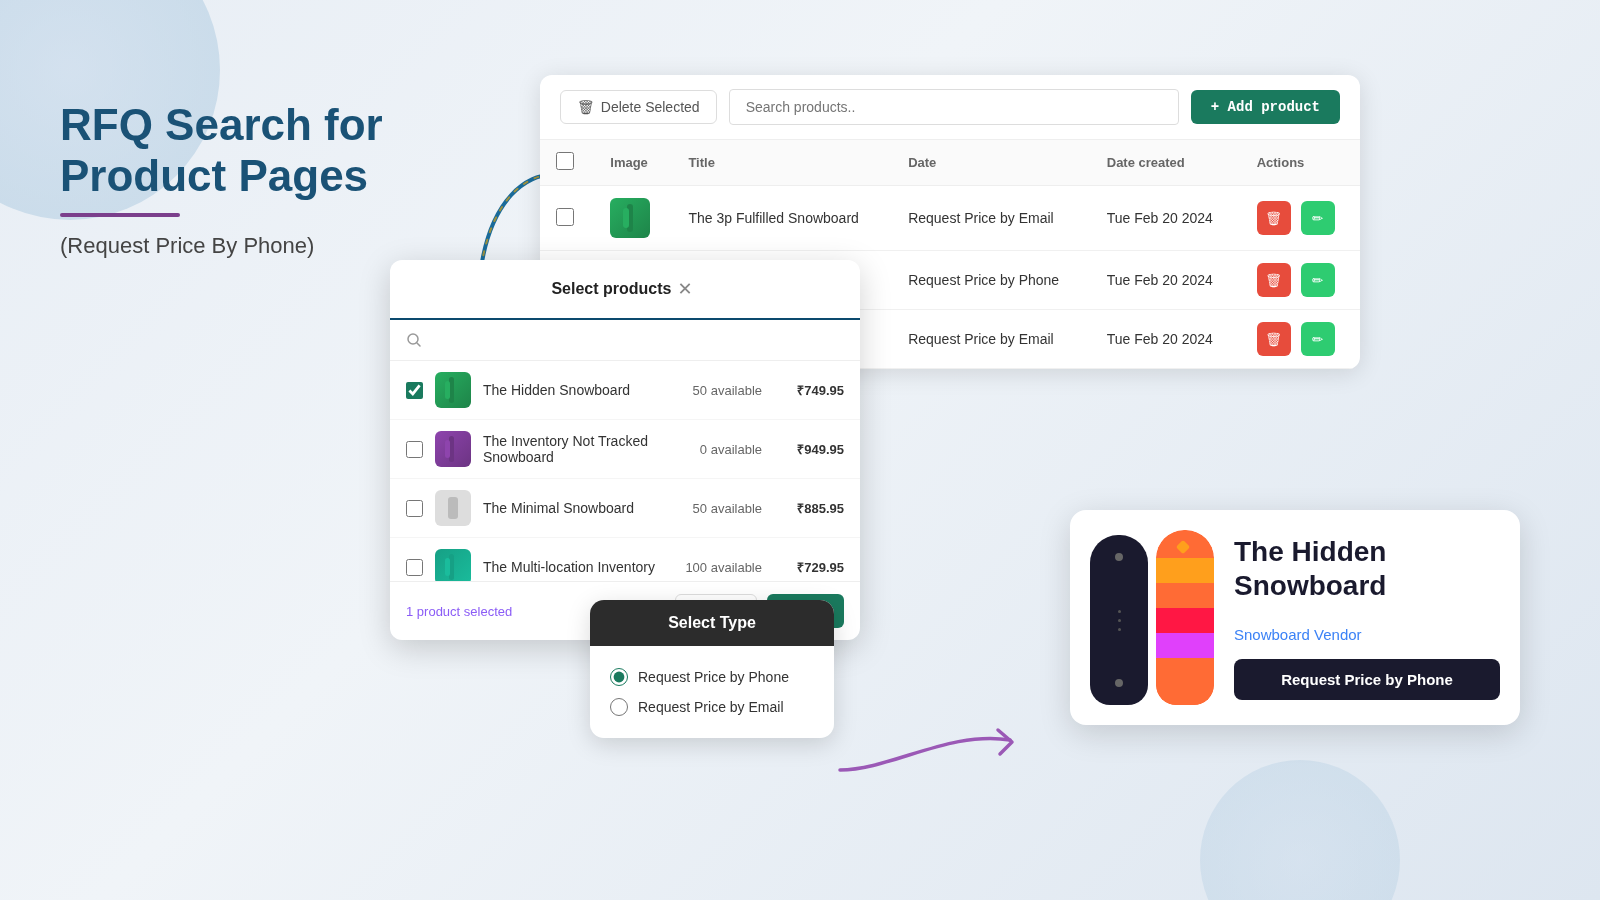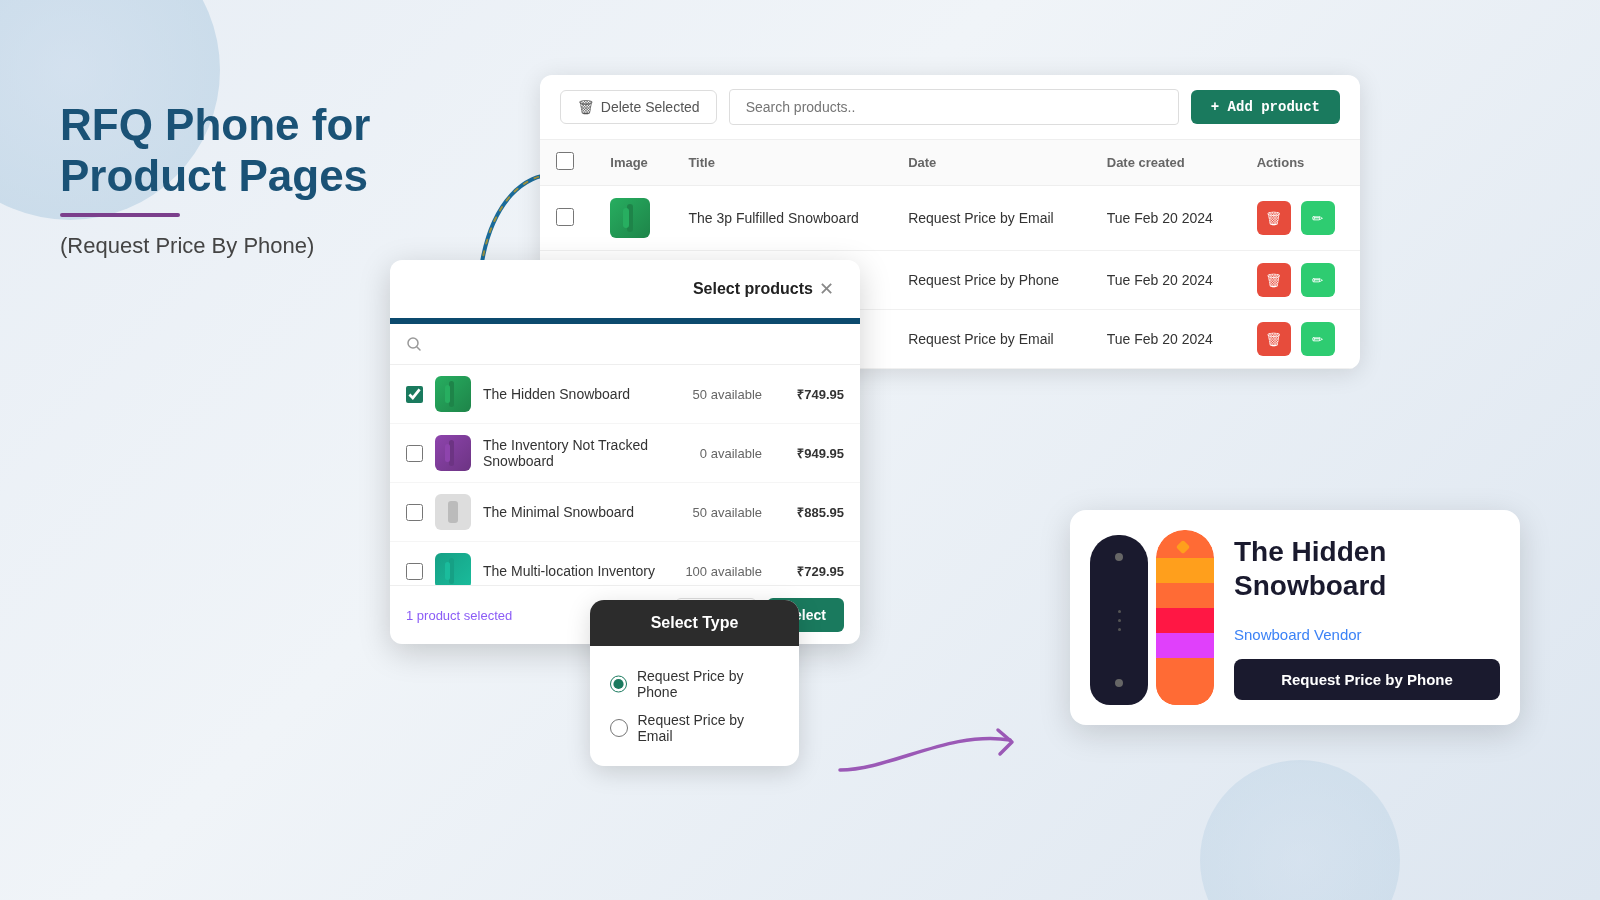--- a/index.html
+++ b/index.html
@@ -194,23 +194,23 @@
       width: 470px;
       background: white;
       border-radius: 12px;
       box-shadow: 0 8px 32px rgba(0,0,0,0.18);
       overflow: hidden;
       z-index: 10;
     }
     .modal-header {
       display: flex;
       align-items: center;
-      justify-content: flex-end;
+      justify-content: center;
       padding: 16px 20px;
-      border-bottom: 6px solid #0c4a6e;
+      border-bottom: 2px solid #0c4a6e;
     }
     .modal-title {
       font-size: 16px;
       font-weight: 700;
       color: #222;
     }
     .modal-close {
       background: none;
       border: none;
       font-size: 18px;
@@ -328,21 +328,21 @@
       left: 530px;
       width: 140px;
       height: 120px;
     }
 
     
     .select-type-card {
       position: absolute;
       top: 600px;
       left: 590px;
-      width: 209px;
+      width: 244px;
       background: white;
       border-radius: 14px;
       box-shadow: 0 6px 24px rgba(0,0,0,0.15);
       overflow: hidden;
       z-index: 10;
     }
     .select-type-header {
       background: #2c2c2c;
       color: white;
       text-align: center;
@@ -417,21 +417,21 @@
     }
   </style>
 </head>
 <body>
 
 <div class="bg-circle-tl"></div>
 <div class="bg-circle-br"></div>
 
 <div class="left-panel">
   <div class="main-title">
-    <span>RFQ Phone for</span><br>
+    <span>RFQ Search for</span><br>
     <span>Product Pages</span>
   </div>
   <div class="title-underline"></div>
   <div class="subtitle">(Request Price By Phone)</div>
 </div>
 
 <svg class="arrow-down-1" viewBox="0 0 160 160" fill="none" xmlns="http://www.w3.org/2000/svg">
   <path d="M120 20 C100 20, 60 40, 50 120" stroke="#1a6b9a" stroke-width="4" fill="none" stroke-linecap="round"></path>
   <path d="M35 110 L50 125 L65 108" stroke="#1a6b9a" stroke-width="4" fill="none" stroke-linecap="round" stroke-linejoin="round"></path>
   <path d="M120 20 C100 20, 60 40, 50 120" stroke="#d4a017" stroke-width="2" fill="none" stroke-linecap="round" stroke-dasharray="4 8" opacity="0.7"></path>

